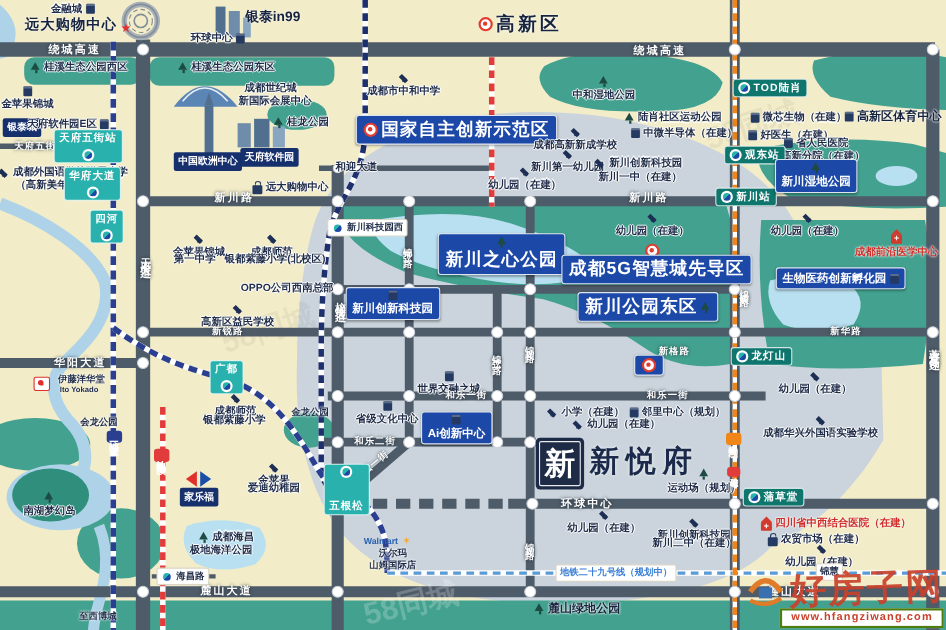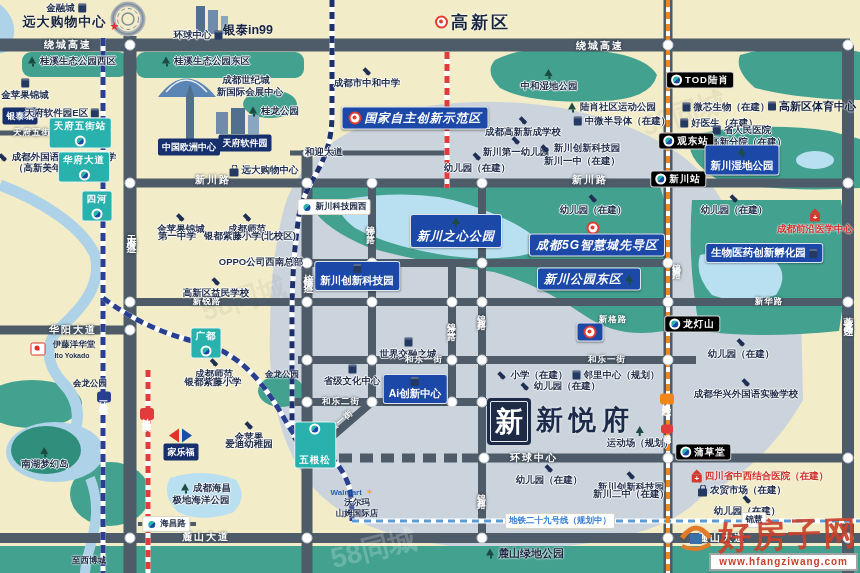--- a/index.html
+++ b/index.html
@@ -20,23 +20,23 @@
   .pb13 .txt{font-size:13px;font-weight:bold;color:#17243f;letter-spacing:1px;text-shadow:0 0 2px #fff;}
   .pb17 .txt{font-size:17px;font-weight:bold;color:#17243f;letter-spacing:3px;text-shadow:0 0 3px #fff;}
   .red .txt{font-size:9.5px;font-weight:bold;color:#cf2f2a;text-shadow:0 0 2px #fff,0 0 2px #fff;}
   .rd .txt{font-size: 10px;font-weight:bold;color:#fff;letter-spacing:2px;text-shadow:0 0 3px rgba(30,40,50,.95);}
   .rdsm .txt{font-size:8.5px;font-weight:bold;color:#fff;letter-spacing:1px;text-shadow:0 0 3px rgba(30,40,50,.95);}
   .rv .txt,.rvsm .txt{writing-mode:vertical-rl;font-weight:bold;color:#fff;letter-spacing:3px;text-shadow:0 0 3px rgba(30,40,50,.95);}
   .rv .txt{font-size:10px;} .rvsm .txt{font-size:8.5px;}
   
   .bb .txt,.bb11 .txt,.bb13 .txt{color:#fff;font-weight:bold;}
   .bb,.bb11,.bb13{background:#1c49a8;border:1px solid rgba(255,255,255,.85);border-radius:3px;
-      box-shadow:0 1px 2px rgba(0,0,0,.3);padding:2px 6px;} .bb11{padding:2px 5px;} .bb11 .txt{font-size:10.5px;} .bb13 .txt{font-size:12px;letter-spacing:1px;font-style:italic;}
+      box-shadow:0 1px 2px rgba(0,0,0,.3);padding:2px 6px;} .bb11{padding:2px 5px;} .bb11 .txt{font-size:10.5px;} .bb13 .txt{font-size:16px;letter-spacing:1px;}
   .bt,.bo{border-radius:3px;padding:1px 4px;border:1px solid rgba(255,255,255,.8);}
-  .bt{background:#29b2ad;flex-direction:column;} .bo{background:#000000;justify-content:space-between;}
+  .bt{background:#29b2ad;flex-direction:column;} .bo{background:#0f766e;justify-content:space-between;}
   .bt .txt,.bo .txt{color:#fff;font-size:9.5px;font-weight:bold;letter-spacing:1px;}
   .bn{background:#16306e;border-radius:2px;padding:2px 4px;}
   .bn .txt{color:#fff;font-size:9px;font-weight:bold;}
   .wb,.wbblue{background:#fff;border-radius:2px;padding:1px 3px;border:1px solid #d9d6c8;}
   .wb .txt{font-size:8.5px;font-weight:bold;color:#1f2c49;}
   .wbblue .txt{font-size:8.5px;font-weight:bold;color:#3b7fd4;}
   .ltvred,.ltvorange,.ltvnavy,.ltvredsm{border-radius:3px;padding:3px 1px;}
   .ltvred{background:#e23b3b;} .ltvorange{background:#f08519;} .ltvnavy{background:#2b3f90;} .ltvredsm{background:#e23b3b;}
   .ltvred .txt,.ltvorange .txt,.ltvnavy .txt,.ltvredsm .txt{writing-mode:vertical-rl;color:#fff;font-weight:bold;font-size:8.5px;letter-spacing:1px;}
   .ltvredsm .txt{font-size:7.5px;}
@@ -72,21 +72,21 @@
   #plogo{position:absolute;left:487px;top:398px;width:44px;height:47px;background:#1e2b47;border-radius:4px;z-index:6;
          display:flex;align-items:center;justify-content:center;}
   #plogo::before{content:"";position:absolute;inset:3px;border:1px solid rgba(255,255,255,.9);border-radius:2px;}
   #plogo .em{color:#fff;font:bold 28px/1 "DejaVu Serif",serif;}
   #pname{position:absolute;left:536px;top:405px;z-index:6;font:bold 27px/1.1 "DejaVu Serif",serif;
          color:#1b2a4a;letter-spacing:6px;text-shadow:0 0 3px rgba(255,255,255,.8);}
   
   #wm{position:absolute;right:2px;bottom:2px;z-index:9;display:flex;flex-direction:column;align-items:flex-end;}
   #wm .row{display:flex;align-items:center;gap:2px;}
   #wm .chars{font:bold 33px/1 "DejaVu Serif",serif;color:rgba(201,65,43,.92);letter-spacing:2px;transform:rotate(-2deg);}
-  #wm .url{margin-top:1px;background:#fff;border:2px solid #a3a3a3;color:#c9412b;font:bold 10px/1.2 "Liberation Sans",sans-serif;
+  #wm .url{margin-top:1px;background:#fff;border:2px solid #4d7c0f;color:#c9412b;font:bold 10px/1.2 "Liberation Sans",sans-serif;
            padding:1px 8px;letter-spacing:1px;}
   .faintwm{position:absolute;font:bold 28px "Liberation Sans",sans-serif;z-index:4;pointer-events:none;}
 </style>
 </head>
 <body>
 
 <div id="stage">
 
   <svg id="terrain" width="860" height="573" viewBox="0 0 860 573">
     <rect x="0" y="0" width="860" height="573" fill="#f2ecc8"></rect>
@@ -236,21 +236,21 @@
         <span class="ic ic-bld"></span>
       </div>
       <div class="lbl pb13" style="left: 72px; top: 22px;">
         <span class="txt">远大购物中心</span>
         <span class="ic ic-star"></span>
       </div>
       <div class="lbl p" style="left: 198px; top: 35px;">
         <span class="txt">环球中心</span>
         <span class="ic ic-bld"></span>
       </div>
-      <div class="lbl pb12" style="left: 248px; top: 30px;">
+      <div class="lbl pb12" style="left: 248px; top: 16px;">
         <span class="txt">银泰in99</span>
       </div>
       <div class="lbl rd" style="left: 68px; top: 45px;">
         <span class="txt">绕城高速</span>
       </div>
       <div class="lbl rd" style="left: 600px; top: 46px;">
         <span class="txt">绕城高速</span>
       </div>
       <div class="lbl p" style="left: 72px; top: 61px;">
         <span class="ic ic-tree"></span>

